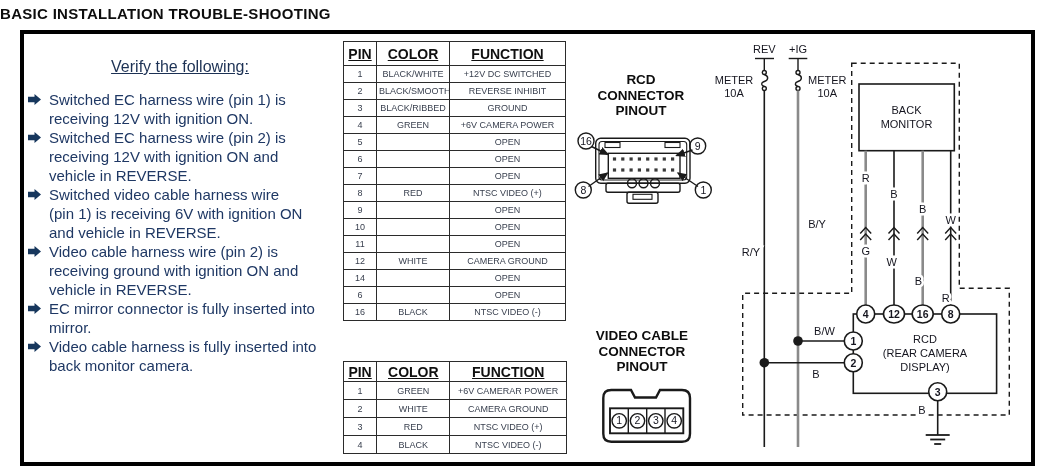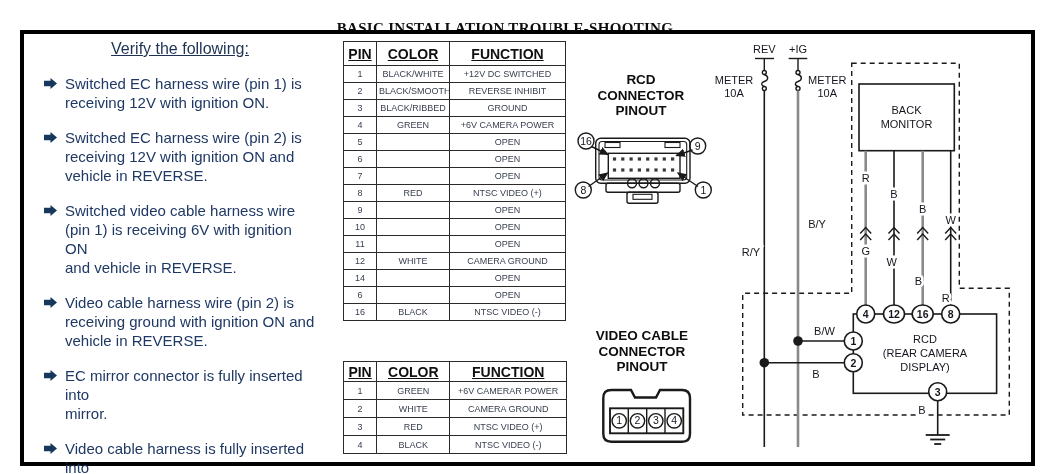--- a/index.html
+++ b/index.html
@@ -1,28 +1,28 @@
 <!DOCTYPE html>
 <html><head>
 <meta charset="utf-8">
 <style>
   html,body{margin:0;padding:0;background:#fff;}
   #page{position:relative;width:1041px;height:474px;background:#fff;overflow:hidden;
         font-family:"Liberation Sans","DejaVu Sans",sans-serif;}
   
-  .main-title{position:absolute;left:0;top:20px;width:1010px;text-align:center;
-              font-size:15px;font-weight:bold;color:#0d0d0d;letter-spacing:.3px;font-family:Liberation Serif, serif;}
+  .main-title{position:absolute;left:0;top:5px;width:1010px;text-align:left;
+              font-size:15px;font-weight:bold;color:#0d0d0d;letter-spacing:.3px;}
   
   .outer-border{position:absolute;left:20px;top:30px;width:1007px;height:428px;
                 border:4px solid #000;}
   
   .verify-panel{position:absolute;left:28px;top:38px;width:304px;color:#1f3864;}
   .verify-heading{width:100%;text-align:center;font-size:16px;text-decoration:underline;
-                  margin-top:2px;margin-bottom:14px;color:#1c3154;}
-  .verify-item{display:flex;align-items:flex-start;margin:16px;}
+                  margin-top:20px;margin-bottom:14px;color:#1c3154;}
+  .verify-item{display:flex;align-items:flex-start;margin:0;}
   .bullet-arrow{flex:0 0 13px;width:13px;height:11px;margin-top:4px;margin-right:8px;
                 background:#17375d;
                 clip-path:polygon(0 24%,50% 24%,50% 0,100% 50%,50% 100%,50% 76%,0 76%);}
   .verify-text{white-space:pre-line;font-size:15px;line-height:19px;color:#1f3864;}
   
   table.pin-table{position:absolute;border-collapse:collapse;background:#fff;
                   font-size:9px;color:#39404f;table-layout:fixed;}
   table.pin-table td,table.pin-table th{border:1.6px solid #2b2b2b;text-align:center;
                   vertical-align:middle;padding:0 2px;overflow:hidden;}
   table.pin-table th{font-size:14px;font-weight:bold;color:#101010;text-decoration:underline;}

